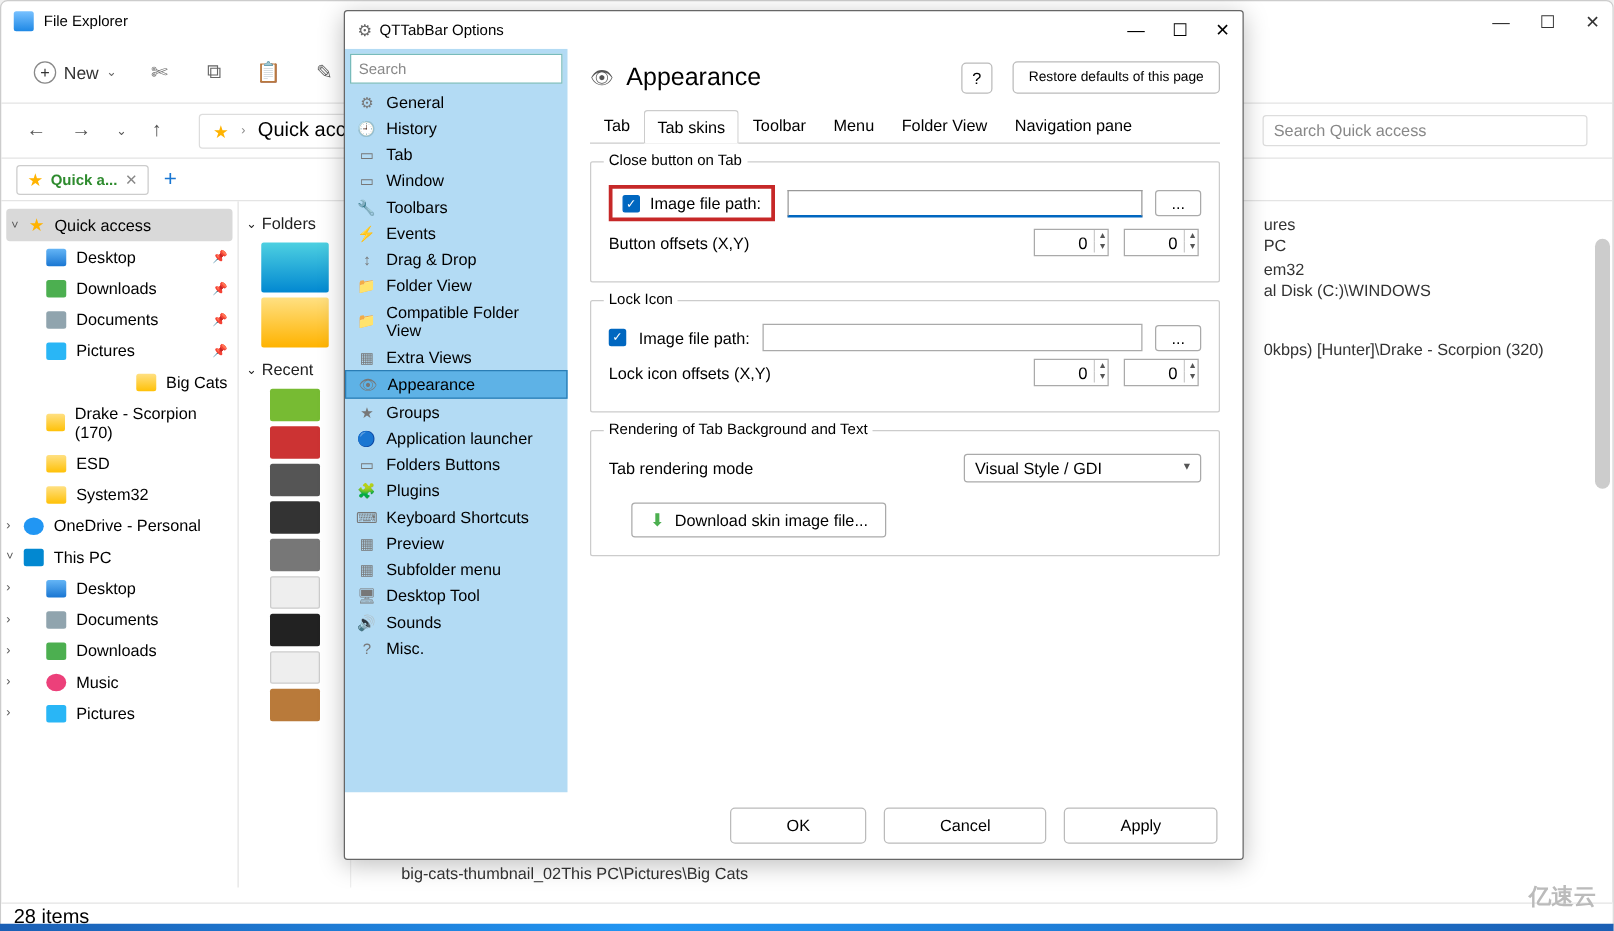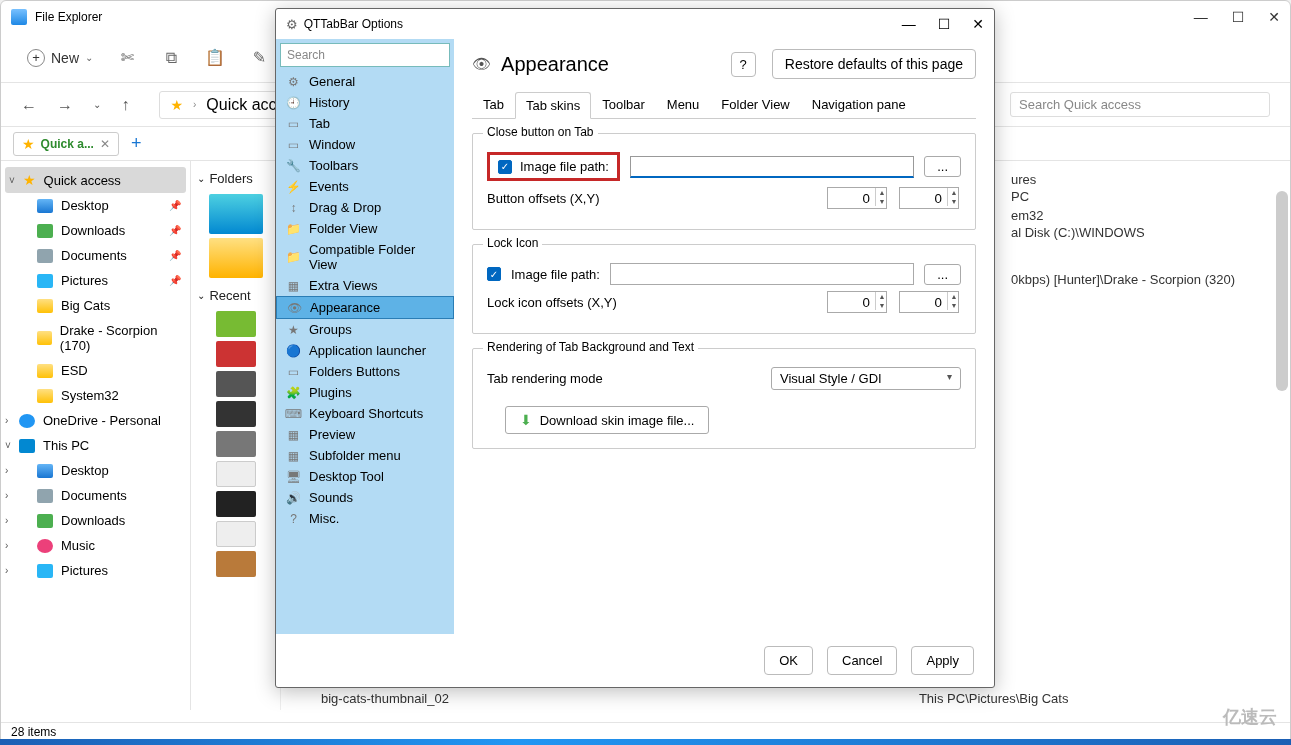--- a/index.html
+++ b/index.html
@@ -43,42 +43,42 @@
 
 .middle-col { width:90px; border-right:1px solid #eee; padding-top:6px;}
 .middle-col .sect { font-size:13px; color:#222; padding:4px 6px; display:flex; align-items:center;}
 .middle-col .thumb { width:40px; height:26px; margin:4px auto; background:#888; border-radius:2px; display:block;}
 .middle-col .thumb.big { height:40px; width:54px; background:linear-gradient(#4dd0e1,#0288d1); }
 .middle-col .thumb.big2 { height:40px; width:54px; background:linear-gradient(#ffe082,#ffb300);}
 
 .right-pane { flex:1; padding:10px; font-size:13px; color:#333; position:relative;}
 .right-pane .scrollbar-stub { position:absolute; right:2px; top:30px; width:12px; height:200px; background:#ccc; border-radius:6px;}
 .right-pane .rp-line { padding:1px 0 1px 720px;}
-.explorer-status { position:absolute; bottom:0; left:0; height:22px; border-top:1px solid #e4e4e4; width:100%; font-size:12px; padding:2px 10px; background:#fff;}
+.explorer-status { position:absolute; bottom:0; left:0; height:22px; border-top:1px solid #e4e4e4; width:100%; font-size:16px; padding:2px 10px; background:#fff;}
 
 
 .dialog { position:absolute; top:8px; left:275px; width:720px; height:680px; background:#fff; border:1px solid #666; border-radius:3px; box-shadow:0 4px 20px rgba(0,0,0,.25); display:flex; flex-direction:column;}
 .dialog-title { height:30px; display:flex; align-items:center; padding:0 10px; font-size:12px;}
 .dialog-title .gear { font-size:13px; margin-right:6px; color:#666;}
 .dialog-title .win-ctrls { margin-left:auto; display:flex; gap:22px; font-size:14px;}
 .dialog-body { flex:1; display:flex; overflow:hidden;}
 .dialog-sidebar { width:178px; background:#b3dbf4; display:flex; flex-direction:column; font-size:13px;}
 .dialog-sidebar .search { margin:4px; border:1px solid #7bb; padding:4px 6px; font-size:12px; color:#888; background:#fff;}
 .dialog-sidebar .cat { display:flex; align-items:center; padding:3px 10px; gap:8px; justify-content:space-between;}
 .dialog-sidebar .cat.selected { background:#5eb2e6; border:1px solid #2a7db5; color:#000;}
 .dialog-sidebar .cat .ci { width:15px; height:15px; font-size:12px; color:#777; display:flex; align-items:center; justify-content:center;}
 .dialog-sidebar .cat .label { flex:1; text-align:left; margin-right:0;}
 .dialog-sidebar .version { margin-top:auto; padding:8px 10px; font-size:12px; color:#0052cc; text-decoration:underline; }
 
 .dialog-main { flex:1; padding:10px 18px; display:flex; flex-direction:column; overflow:hidden;}
 .dialog-main .header-row { display:flex; align-items:center; gap:10px; }
 .dialog-main .header-row h2 { font-size:20px; font-weight:400;}
 .dialog-main .header-row .eye { font-size:15px; color:#555;}
 .dialog-main .header-row .help { margin-left:auto; border:1px solid #bbb; border-radius:4px; padding:4px 8px; font-size:13px;}
-.dialog-main .header-row .restore { border:1px solid #bbb; border-radius:4px; padding:6px 12px; font-size:14px; margin-left:6px;}
+.dialog-main .header-row .restore { border:1px solid #bbb; border-radius:4px; padding:6px 12px; font-size:11px; margin-left:6px;}
 .sub-tabs { display:flex; border-bottom:1px solid #ccc; margin-top:12px; font-size:13px;}
 .sub-tabs .st { padding:5px 10px; cursor:pointer; border:1px solid transparent; border-bottom:none;}
 .sub-tabs .st.active { border:1px solid #ccc; border-bottom:1px solid #fff; background:#fff; border-radius:3px 3px 0 0; position:relative; top:1px;}
 
 .group-box { border:1px solid #ccc; border-radius:2px; margin-top:14px; padding:12px 14px 14px; position:relative; font-size:13px;}
 .group-box .legend { position:absolute; top:-9px; left:10px; background:#fff; padding:0 4px; font-size:12px;}
 .field-row { display:flex; align-items:center; gap:10px; margin:6px 0;}
 .checkbox { width:14px; height:14px; border:1px solid #0067c0; border-radius:2px; display:flex; align-items:center; justify-content:center; background:#0067c0; color:#fff; font-size:10px;}
 .text-input { flex:1; border:1px solid #999; border-bottom:2px solid #0067c0; height:22px; padding:0 4px;}
 .text-input2 { flex:1; border:1px solid #aaa; height:22px; padding:0 4px;}
@@ -87,21 +87,21 @@
 .spinner { position:absolute; right:1px; top:1px; width:13px; height:18px; display:flex; flex-direction:column;}
 .spinner span{ flex:1; font-size:7px; text-align:center; color:#555; line-height:9px; border-left:1px solid #ccc;}
 .num-wrap { position:relative; width:62px;}
 .highlight-box { border:3px solid #c62828; padding:4px 8px; display:inline-flex; align-items:center; gap:8px;}
 .select-box { border:1px solid #aaa; border-radius:3px; padding:3px 8px; width:190px; display:flex; font-size:13px;}
 .select-box .caret-down { margin-left:auto; font-size:10px; color:#555;}
 .download-btn { border:1px solid #aaa; border-radius:3px; padding:5px 14px; display:inline-flex; align-items:center; gap:8px; font-size:13px; margin-top:10px; margin-left:18px;}
 .dl-arrow { color:#4caf50; font-size:14px;}
 
 .dialog-buttons { display:flex; gap:14px; justify-content:flex-end; padding:12px 20px;}
-.dialog-buttons button { border:1px solid #bbb; border-radius:4px; background:#fff; padding:6px 14px; font-size:13px;}
+.dialog-buttons button { border:1px solid #bbb; border-radius:4px; background:#fff; padding:6px 44px; font-size:13px;}
 
 .watermark { position:absolute; right:14px; bottom:16px; font-size:18px; color:#bbb; font-weight:bold;}
 .task-edge { position:absolute; bottom:0; left:0; width:100%; height:6px; background:linear-gradient(90deg,#1b5fb4 0%, #2196f3 40%, #1b5fb4 100%);}
 </style>
 </head>
 <body>
 
 <div class="explorer-window">
   <div class="explorer-title">
     <span class="icon-folder"></span>
@@ -167,21 +167,21 @@
         <div class="item" style="padding-left: 36px;">
           <span class="fi fi-doc"></span>
           <span>Documents</span>
           <span class="pin">📌</span>
         </div>
         <div class="item" style="padding-left: 36px;">
           <span class="fi fi-pic"></span>
           <span>Pictures</span>
           <span class="pin">📌</span>
         </div>
-        <div class="item" style="padding-left: 36px;">
+        <div class="item" style="padding-left: 36px; justify-content: flex-end;">
           <span class="fi fi-folder"></span>
           <span>Big Cats</span>
         </div>
         <div class="item" style="padding-left: 36px;">
           <span class="fi fi-folder"></span>
           <span>Drake - Scorpion (170)</span>
         </div>
         <div class="item" style="padding-left: 36px;">
           <span class="fi fi-folder"></span>
           <span>ESD</span>
@@ -267,21 +267,21 @@
           <div class="rp-line"></div>
           <div class="rp-line"></div>
           <div class="rp-line"></div>
           <div class="rp-line"></div>
           <div class="rp-line"></div>
           <div class="rp-line"></div>
           <div class="rp-line"></div>
           <div class="rp-line"></div>
           <div class="rp-line">0kbps) [Hunter]\Drake - Scorpion (320)</div>
         </div>
-      <div style="position:absolute; bottom:4px; left:40px; display:flex; gap:470px; font-size:13px;">
+      <div style="position:absolute; bottom:4px; left:40px; display:flex; font-size:13px;">
         <span>big-cats-thumbnail_02</span>
         <span>This PC\Pictures\Big Cats</span>
       </div>
     </div>
   </div>
 
   <div class="explorer-status">
     <span>28 items</span>
   </div>
 </div>

